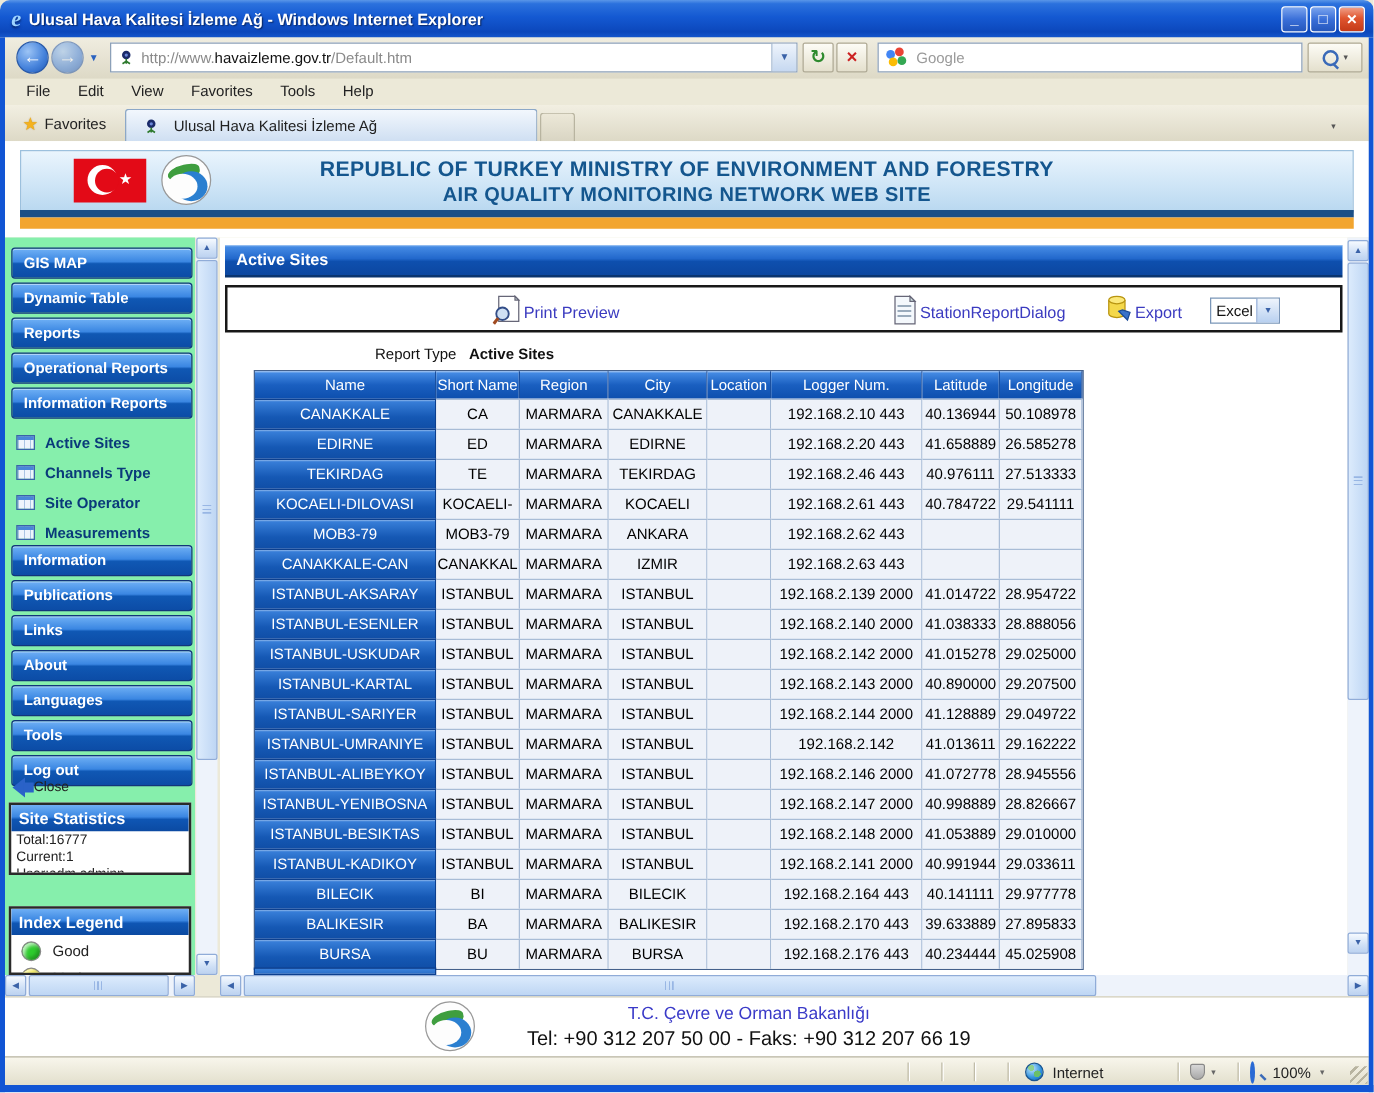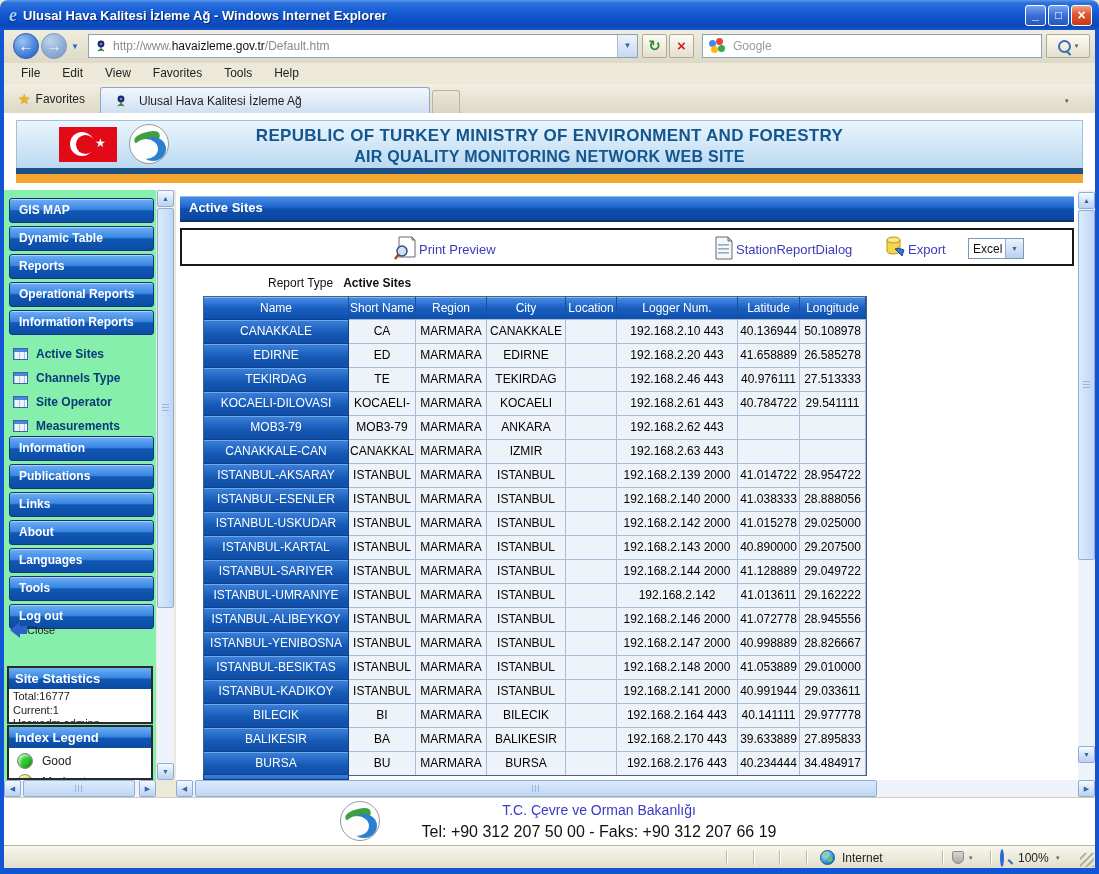--- a/index.html
+++ b/index.html
@@ -109,21 +109,21 @@
   .report-item{height:24px;display:flex;align-items:center;gap:8px;}
   .grid-icon{width:15px;height:12px;border:1px solid #3a62a8;background:
     linear-gradient(180deg,#4a86d8 0 3px,transparent 3px),
     repeating-linear-gradient(90deg,#aac4e4 0 1px,#eef4fc 1px 5px);box-sizing:border-box;flex:0 0 auto;}
   .report-label{font-weight:bold;color:#0a3a7a;font-size:12px;}
   .close-row{position:absolute;left:6px;top:432px;display:flex;align-items:center;gap:7px;}
   .close-arrow{width:0;height:0;border:8px solid transparent;border-right:10px solid #2a62c8;border-left:none;position:relative;}
   .close-arrow::after{content:"";position:absolute;left:9px;top:-4px;width:8px;height:8px;background:#2a62c8;}
   .close-label{font-size:11px;color:#222;}
   .side-box{position:absolute;left:3px;width:146px;border:2px solid #2a2a2a;background:#fff;box-sizing:border-box;overflow:hidden;}
-  .side-box.stats{top:476px;height:58px;}
+  .side-box.stats{top:452px;height:58px;}
   .side-box.legend{top:535px;height:55px;}
   .side-box-title{height:21px;background:linear-gradient(180deg,#6fb0f5 0%,#3a86e2 45%,#0f56b4 55%,#0b4aa2 100%);
     color:#fff;font-weight:bold;font-size:13px;line-height:21px;padding-left:6px;}
   .stats-line{font-size:11px;color:#222;padding:1px 0 0 4px;line-height:12.5px;}
   .legend-item{display:flex;align-items:center;gap:9px;padding:5px 0 0 8px;}
   .legend-dot{width:14px;height:14px;border-radius:50%;border:1px solid #888;box-shadow:inset -2px -2px 3px rgba(0,0,0,.25),inset 2px 2px 3px rgba(255,255,255,.7);flex:0 0 auto;}
   .legend-label{font-size:12px;color:#222;}
 
   
   .sb{position:absolute;background:#eef3fb;}
@@ -150,21 +150,21 @@
     border-bottom:2px solid #0a3570;box-sizing:border-box;
     color:#fff;font-weight:bold;font-size:13px;line-height:24px;padding-left:9px;box-shadow:inset 0 1px 0 rgba(255,255,255,.4);}
   .toolbar{position:absolute;left:4px;top:38px;width:894px;height:38px;border:2px solid #181818;background:#fff;box-sizing:border-box;}
   .tool-group{position:absolute;top:6px;display:flex;align-items:flex-end;gap:2px;}
   .tool-link{font-size:13px;color:#3b3bc0;padding-bottom:3px;}
   .excel-select{position:absolute;left:786px;top:8px;width:56px;height:21px;border:1px solid #7a96b8;background:#fff;
     display:flex;align-items:center;box-sizing:border-box;}
   .excel-select .val{flex:1;padding-left:4px;font-size:12px;color:#111;}
   .excel-select .dd{width:17px;height:19px;background:linear-gradient(180deg,#eef4fc,#b8d0f0);border-left:1px solid #90acd8;
     font-size:7px;color:#3a62a8;text-align:center;line-height:19px;}
-  .report-type{position:absolute;left:92px;top:86px;font-size:12px;color:#111;}
+  .report-type{position:absolute;left:124px;top:86px;font-size:12px;color:#111;}
   .report-type b{margin-left:10px;}
 
   
   .site-table{position:absolute;left:27px;top:106px;width:664px;border:1px solid #44618c;box-sizing:border-box;background:#fff;}
   .t-head,.t-row{display:grid;grid-template-columns:145px 67px 71px 79px 51px 121px 62px 66px;}
   .t-head{height:22px;}
   .hcell{background:linear-gradient(180deg,#4a90e8 0%,#1a5fc0 50%,#0d4fae 100%);color:#fff;font-size:12px;
     text-align:center;line-height:22px;border-right:1px solid #1a4f9e;box-shadow:inset 0 1px 0 rgba(255,255,255,.35);overflow:hidden;}
   .t-row{height:24px;}
   .cell{background:#eef2f9;border-right:1px solid #a8bcd6;border-top:1px solid #a8bcd6;font-size:12px;color:#000;
@@ -666,21 +666,21 @@
               </div>
 
               <div class="t-row">
                 <div class="cell name">BURSA</div>
                 <div class="cell">BU</div>
                 <div class="cell">MARMARA</div>
                 <div class="cell">BURSA</div>
                 <div class="cell"></div>
                 <div class="cell">192.168.2.176 443</div>
                 <div class="cell">40.234444</div>
-                <div class="cell">34.484917</div>
+                <div class="cell">45.025908</div>
               </div>
             </div>
         </div>
         <div class="row-stub"></div>
       </div>
 
       <div class="sb sb-v-main">
         <div class="sb-btn" style="top:2px;">▲</div>
         <div class="sb-thumb-v" style="top:20px;height:350px;"></div>
         <div class="sb-btn" style="top:556px;">▼</div>

